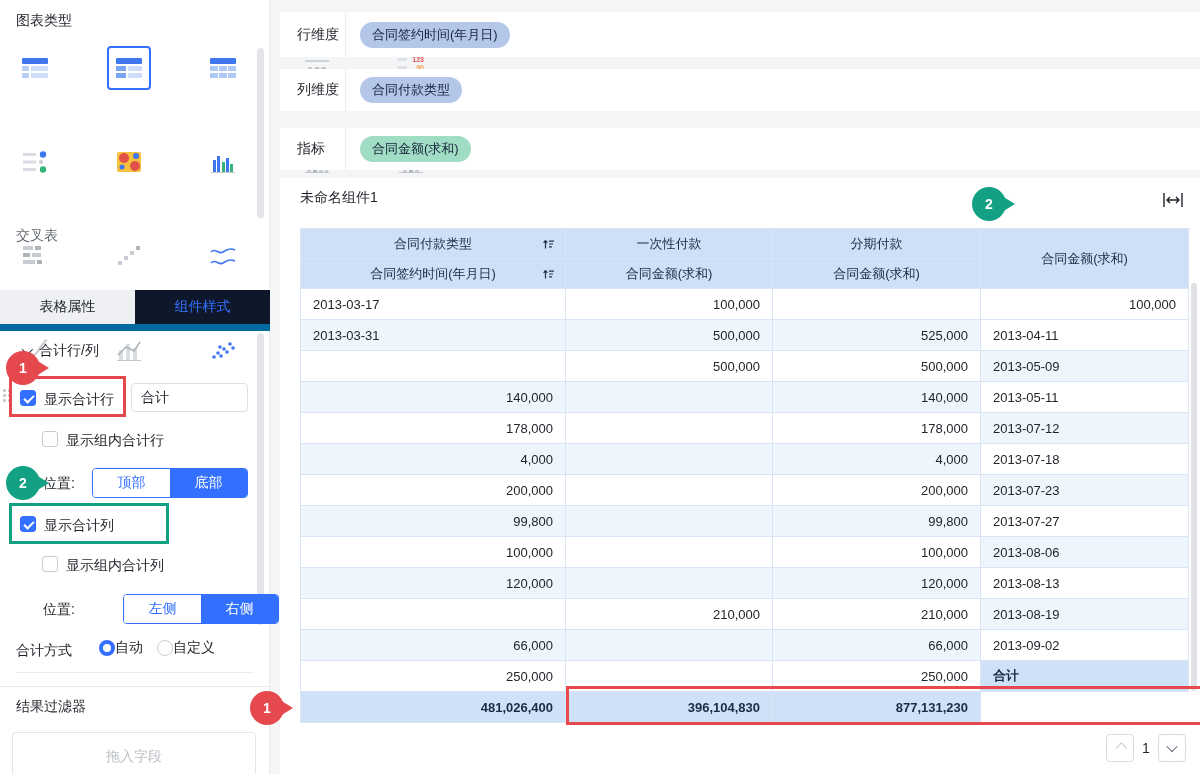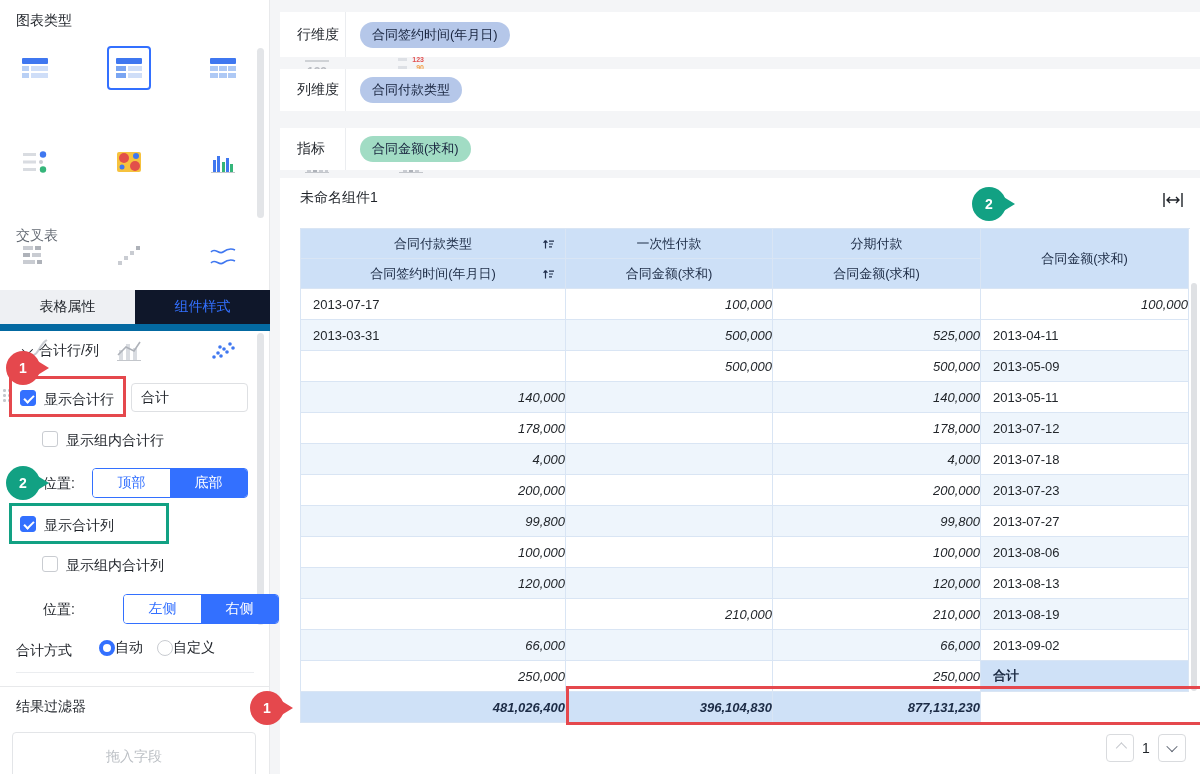--- a/index.html
+++ b/index.html
@@ -69,21 +69,21 @@
 
   .s2 { position:absolute; left:20px; top:50px; width:890px; display:grid;
         grid-template-columns:265px 207px 208px 208px;
         grid-template-rows:30px 30px repeat(13,31px) 31px;
         border-top:1px solid #d9e5f4; border-left:1px solid #d9e5f4; font-size:13px; }
   .s2 .cell { border-right:1px solid #d9e5f4; border-bottom:1px solid #d9e5f4; display:flex; align-items:center; background:#fff; }
   .s2 .hd { background:#cde0f7; color:#1c2b45; justify-content:center; position:relative; }
   .s2 .hd .sort-ic { position:absolute; right:10px; top:50%; transform:translateY(-50%); width:13px; height:13px; cursor:pointer; }
   .s2 .merged { grid-column:4; grid-row:1 / span 2; }
   .s2 .c-date { justify-content:flex-start; padding-left:12px; color:#22262b; }
-  .s2 .c-num { justify-content:flex-end; color:#22262b;font-style:italic; }
+  .s2 .c-num { justify-content:flex-end; padding-right:12px; color:#22262b; }
   .s2 .stripe { background:#eef5fc; }
   .s2 .total { background:#cfe1f7; font-weight:bold; color:#1c2b45; }
 
   .tbl-scroll { position:absolute; left:921px; top:283px; width:6px; height:408px; background:#dfe1e4; border-radius:3px; }
 
   .pg-btn { position:absolute; top:734px; width:28px; height:28px; border:1px solid #d9dbde; border-radius:4px; background:#fff; display:flex; align-items:center; justify-content:center; cursor:pointer; }
   .pg-up { left:836px; } .pg-down { left:888px; }
   .chev { width:8px; height:8px; border-left:1.6px solid; border-bottom:1.6px solid; }
   .chev.up { transform:rotate(135deg) translate(-1px,-1px); color:#c6c9ce; }
   .chev.down { transform:rotate(-45deg) translate(1px,-1px); color:#5f6672; }
@@ -381,21 +381,21 @@
               <path d="M3.5 11V3 M3.5 3L1.6 5.3 M3.5 3l1.9 2.3 M7 3.6h5 M7 6.5h4 M7 9.4h3" stroke="#22304d" stroke-width="1.2" fill="none"></path>
             </svg></div>
           <div class="cell hd">一次性付款</div>
           <div class="cell hd">分期付款</div>
           <div class="cell hd merged">合同金额(求和)</div>
           <div class="cell hd">合同签约时间(年月日)<svg class="sort-ic" viewBox="0 0 13 13">
               <path d="M3.5 11V3 M3.5 3L1.6 5.3 M3.5 3l1.9 2.3 M7 3.6h5 M7 6.5h4 M7 9.4h3" stroke="#22304d" stroke-width="1.2" fill="none"></path>
             </svg></div>
           <div class="cell hd">合同金额(求和)</div>
           <div class="cell hd">合同金额(求和)</div>
-          <div class="cell c-date">2013-07-17</div>
+          <div class="cell c-date">2013-03-17</div>
           <div class="cell c-num">100,000</div>
           <div class="cell c-num"></div>
           <div class="cell c-num">100,000</div>
           <div class="cell c-date stripe">2013-03-31</div>
           <div class="cell c-num stripe">500,000</div>
           <div class="cell c-num stripe">525,000</div>
           <div class="cell c-date">2013-04-11</div>
           <div class="cell c-num"></div>
           <div class="cell c-num">500,000</div>
           <div class="cell c-num">500,000</div>

